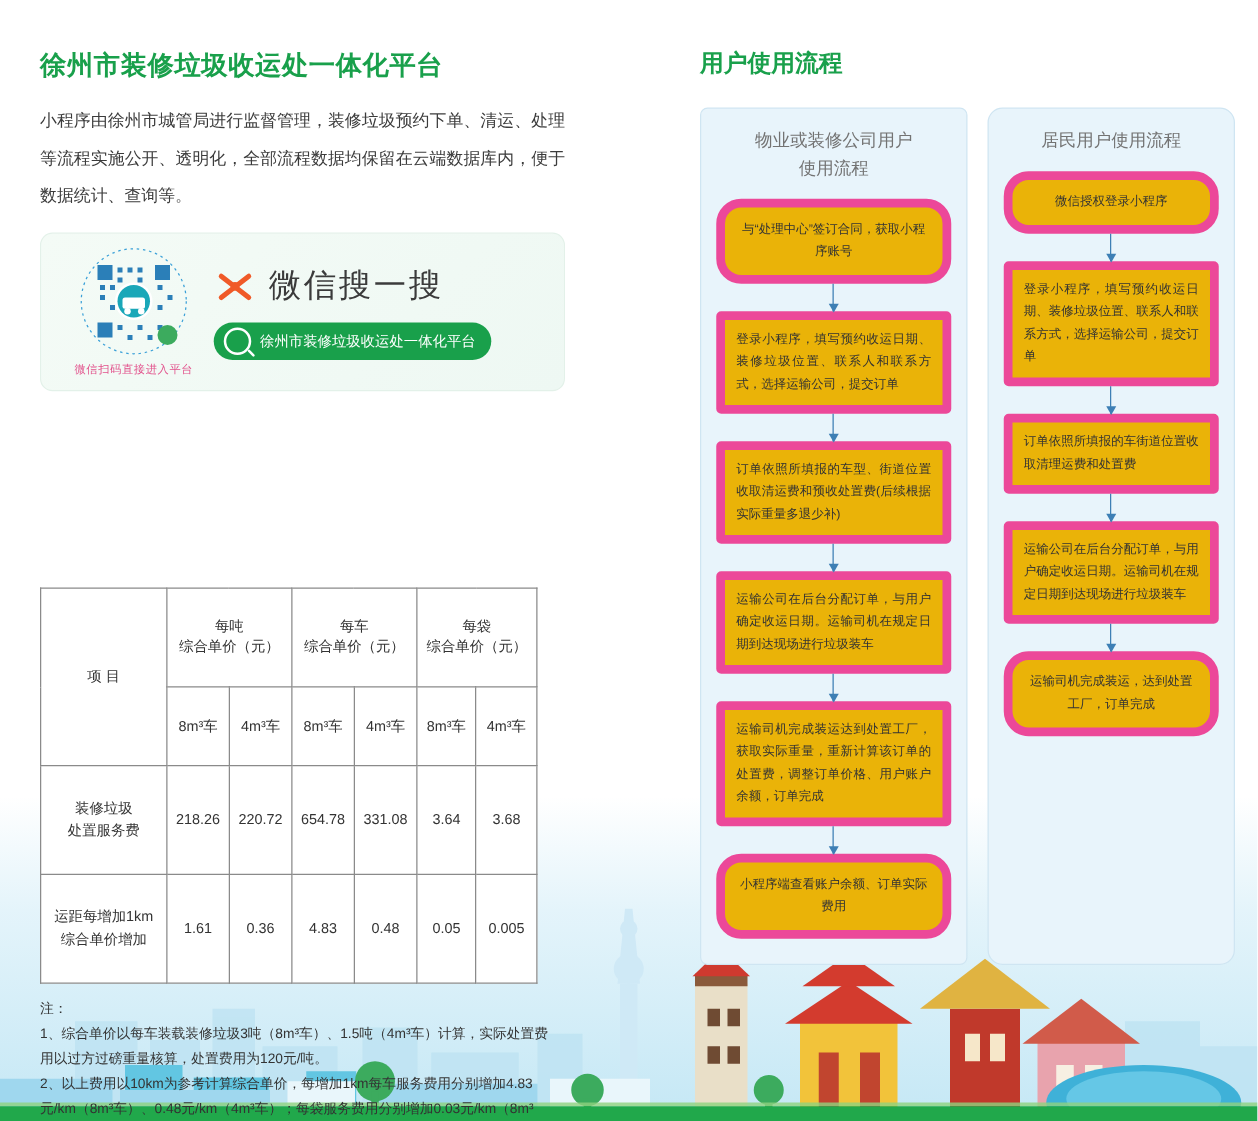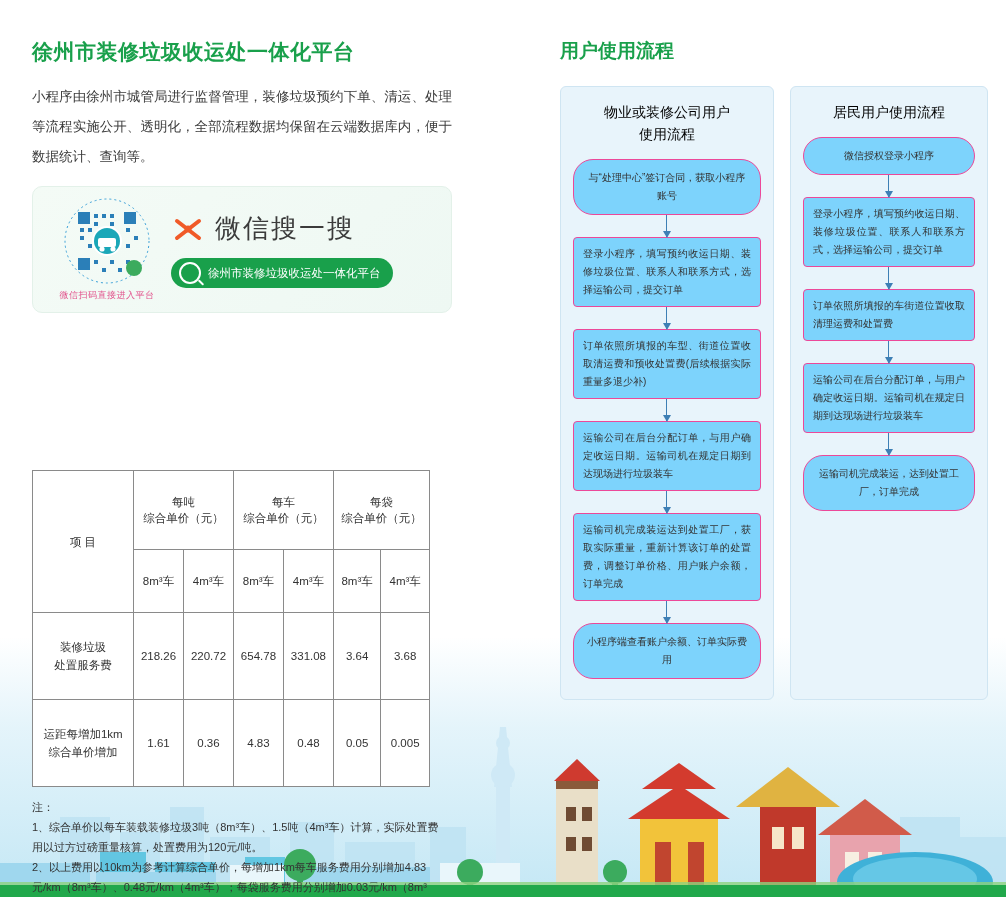--- a/index.html
+++ b/index.html
@@ -65,24 +65,24 @@
   .notes .nline{display:block;}
 
   
   .right{position:absolute;left:560px;top:38px;width:428px;}
   h2.rtitle{font-size:19px;color:#19a04b;margin:0 0 22px 0;font-weight:bold;}
   .panels{display:flex;gap:16px;}
   .panel{
     background:#e8f4fb;border:1px solid #cfe5f2;border-radius:6px;padding:14px 12px 20px 12px;box-sizing:border-box;
   }
   .panel.p1{width:216px;min-height:600px;}
-  .panel.p2{width:200px;min-height:600px;}
-  .ptitle{font-size:14px;color:#000000;text-align:center;line-height:22px;margin-bottom:14px;}
+  .panel.p2{width:200px;min-height:600px;border-radius:12px;}
+  .ptitle{font-size:14px;color:#737373;text-align:center;line-height:22px;margin-bottom:14px;}
   .node{
-    background:#7dd3fc;border:1px solid #ec4899;border-radius:4px;
+    background:#eab308;border:7px solid #ec4899;border-radius:4px;
     font-size:10px;line-height:18px;color:#333;padding:7px 9px;box-sizing:border-box;text-align:justify;
   }
   .node.round{border-radius:20px;text-align:center;padding:9px 10px;}
   .arrow{width:1px;height:22px;background:#3d7fb5;margin:0 auto;position:relative;}
   .arrow:after{
     content:"";position:absolute;left:-3.5px;bottom:-1px;
     border-left:4px solid transparent;border-right:4px solid transparent;border-top:7px solid #3d7fb5;
   }
 </style>
 </head>

